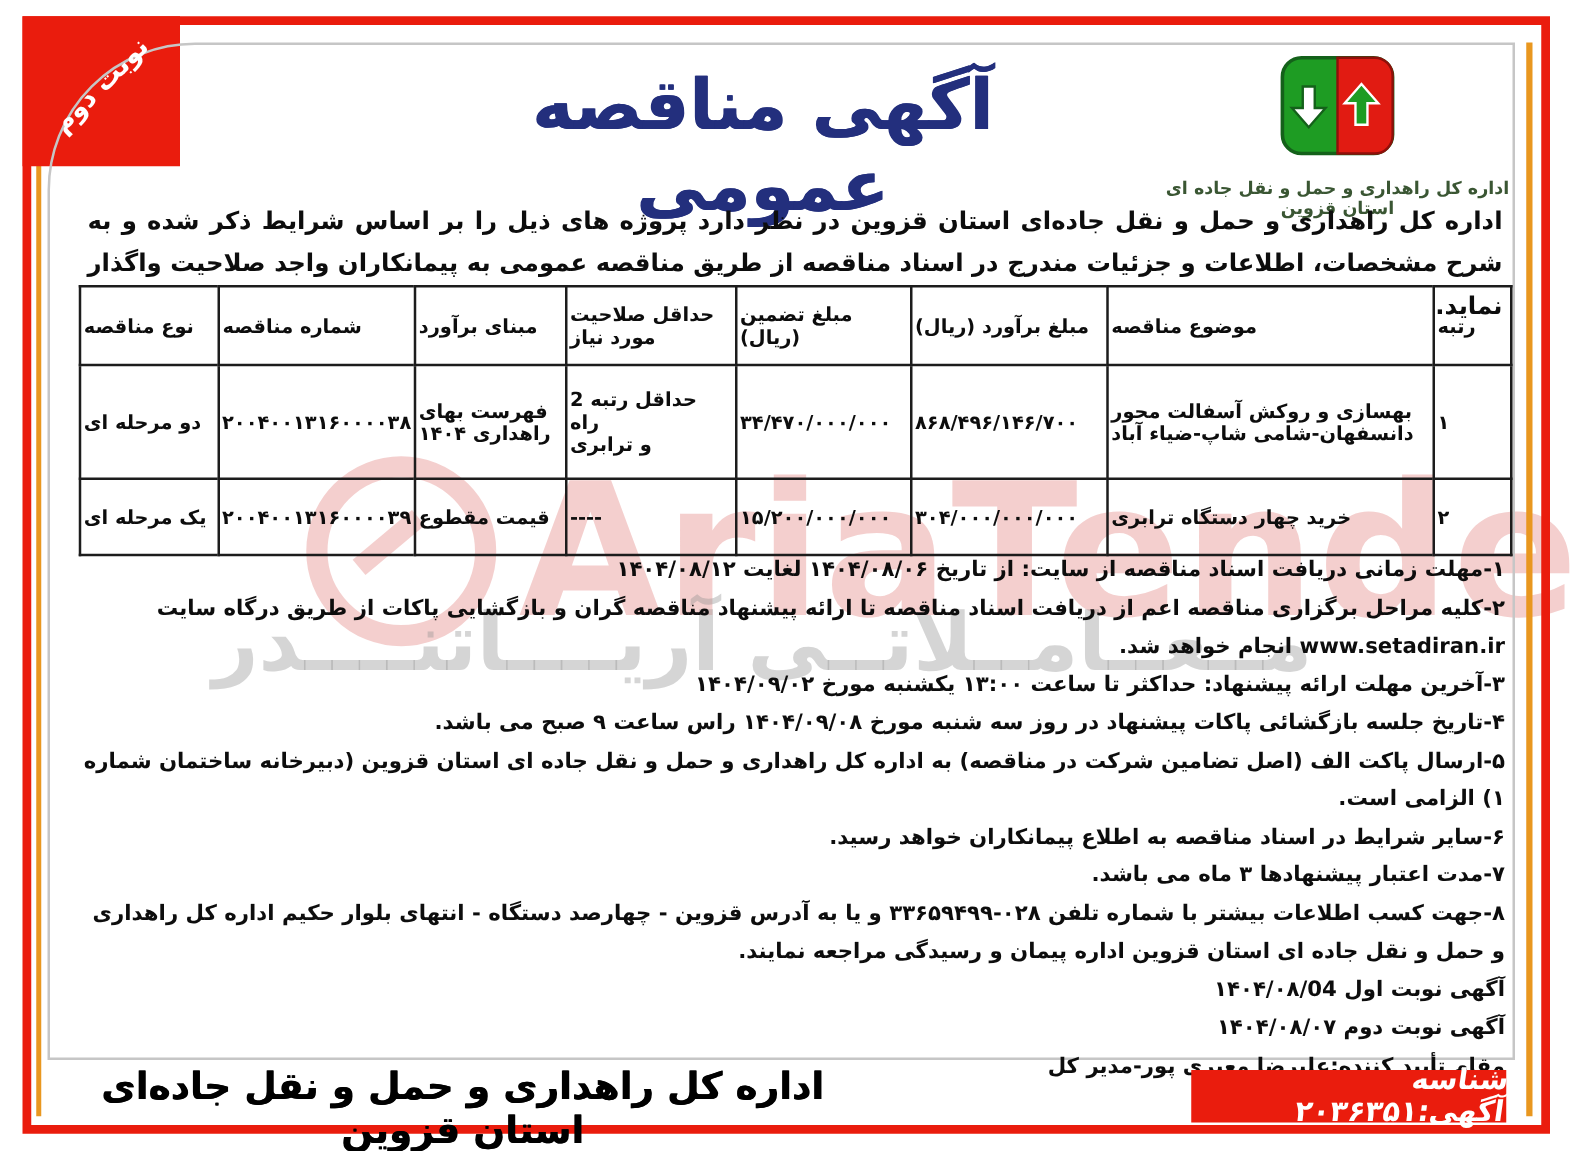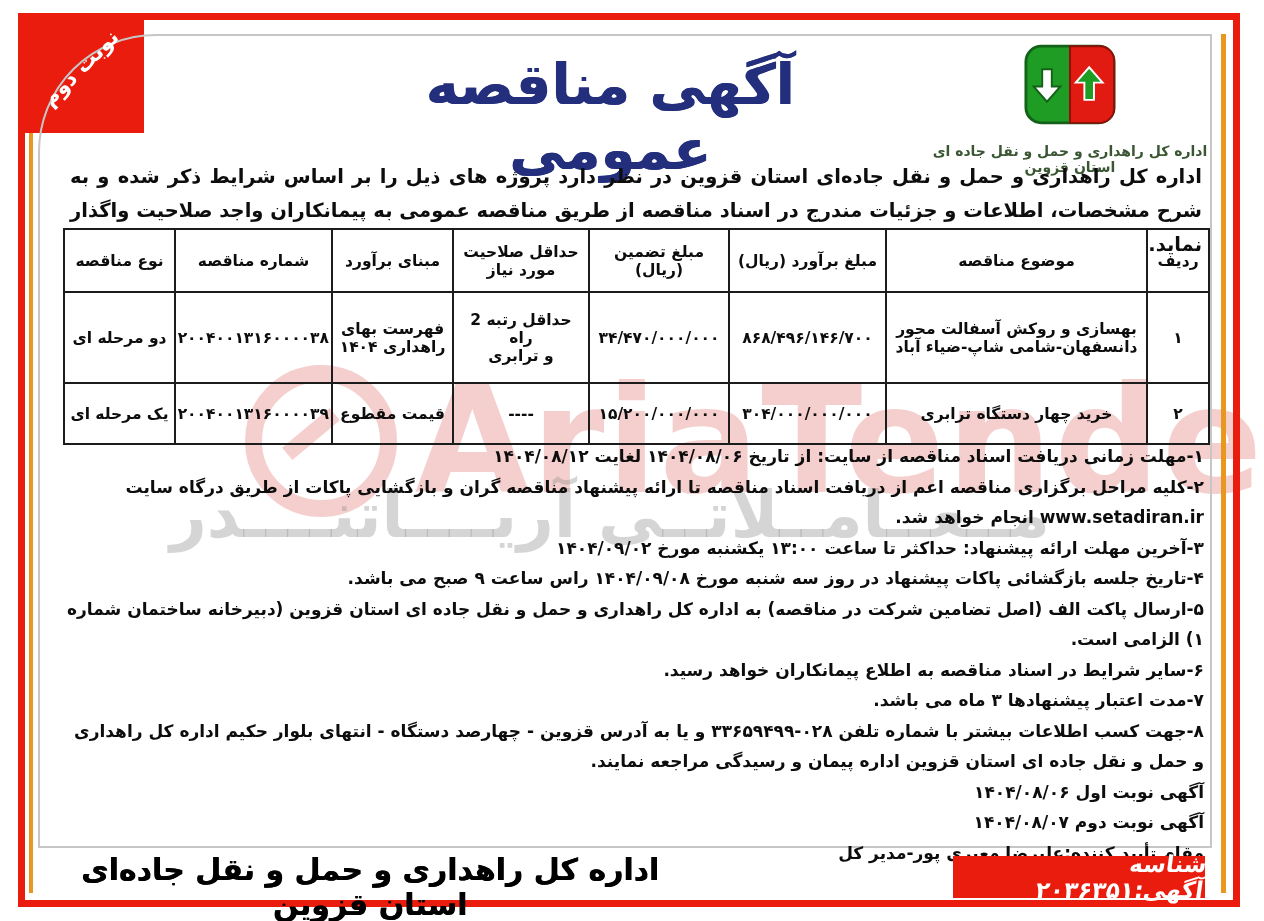--- a/index.html
+++ b/index.html
@@ -34,21 +34,21 @@
   .title{left:320px;top:52px;width:580px;text-align:center;font-size:56px;font-weight:bold;
     color:#232f7d;z-index:4;direction:rtl;text-shadow:0.6px 0 #232f7d;}
   .logo-wrap{left:925px;top:44px;width:290px;text-align:center;z-index:4;}
   .org-line{font-size:14px;font-weight:bold;color:#3a5633;direction:rtl;margin-top:14px;}
   
   .intro{left:70px;top:160px;width:1132px;z-index:4;direction:rtl;text-align:justify;
     font-weight:bold;font-size:19.5px;line-height:34px;color:#0d0d0d;}
   
   table.tender{position:absolute;left:63px;top:228px;width:1145px;border-collapse:collapse;
     table-layout:fixed;z-index:4;direction:rtl;background:transparent;}
-  table.tender th,table.tender td{border:2px solid #1c1c1c;text-align:center;vertical-align:middle;
+  table.tender th,table.tender td{border:2px solid #1c1c1c;text-align:left;vertical-align:middle;
     font-weight:bold;font-size:15.5px;white-space:pre-line;padding:2px;color:#0d0d0d;}
   tr.hrow{height:63px;} tr.row1{height:91px;} tr.row2{height:61px;}
   
   .notes{left:58px;top:441px;width:1146px;z-index:4;direction:rtl;text-align:right;
     font-weight:bold;font-size:17px;line-height:30.5px;color:#0d0d0d;}
   
   .bottom-org{left:40px;top:852px;width:660px;text-align:center;font-size:30px;font-weight:bold;
     direction:rtl;color:#000;z-index:4;text-shadow:0.5px 0 #000;}
   .ad-badge{left:953px;top:856px;width:252px;height:42px;background:#ea1c0d;color:#fff;
     display:flex;align-items:center;justify-content:center;z-index:4;direction:rtl;}
@@ -91,21 +91,21 @@
       <col style="width:261px">
       <col style="width:157px">
       <col style="width:140px">
     <col style="width:136px">
       <col style="width:121px">
       <col style="width:157px">
       <col style="width:111px">
   </colgroup>
   <thead>
     <tr class="hrow">
-      <th>ردیف</th>
+      <th>رتبه</th>
       <th>موضوع مناقصه</th>
       <th>مبلغ برآورد (ریال)</th>
       <th>مبلغ تضمین
 (ریال)</th>
       <th>حداقل صلاحیت
 مورد نیاز</th>
       <th>مبنای برآورد</th>
       <th>شماره مناقصه</th>
       <th>نوع مناقصه</th>
     </tr>
@@ -139,21 +139,21 @@
 
 <div class="abs notes">
   <div>۱-مهلت زمانی دریافت اسناد مناقصه از سایت: از تاریخ ۱۴۰۴/۰۸/۰۶ لغایت ۱۴۰۴/۰۸/۱۲</div>
   <div>۲-کلیه مراحل برگزاری مناقصه اعم از دریافت اسناد مناقصه تا ارائه پیشنهاد مناقصه گران و بازگشایی پاکات از طریق درگاه سایت www.setadiran.ir انجام خواهد شد.</div>
   <div>۳-آخرین مهلت ارائه پیشنهاد: حداکثر تا ساعت ۱۳:۰۰ یکشنبه مورخ ۱۴۰۴/۰۹/۰۲</div>
   <div>۴-تاریخ جلسه بازگشائی پاکات پیشنهاد در روز سه شنبه مورخ ۱۴۰۴/۰۹/۰۸ راس ساعت ۹ صبح می باشد.</div>
   <div>۵-ارسال پاکت الف (اصل تضامین شرکت در مناقصه) به اداره کل راهداری و حمل و نقل جاده ای استان قزوین (دبیرخانه ساختمان شماره ۱) الزامی است.</div>
   <div>۶-سایر شرایط در اسناد مناقصه به اطلاع پیمانکاران خواهد رسید.</div>
   <div>۷-مدت اعتبار پیشنهادها ۳ ماه می باشد.</div>
   <div>۸-جهت کسب اطلاعات بیشتر با شماره تلفن ۰۲۸-۳۳۶۵۹۴۹۹ و یا به آدرس قزوین - چهارصد دستگاه - انتهای بلوار حکیم اداره کل راهداری و حمل و نقل جاده ای استان قزوین اداره پیمان و رسیدگی مراجعه نمایند.</div>
-  <div>آگهی نوبت اول ۱۴۰۴/۰۸/۰۶</div>
+  <div>آگهی نوبت اول ۱۴۰۴/۰۸/04</div>
   <div>آگهی نوبت دوم ۱۴۰۴/۰۸/۰۷</div>
   <div>مقام تأیید کننده:علیرضا معیری پور-مدیر کل</div>
 </div>
 
 <div class="abs bottom-org">اداره کل راهداری و حمل و نقل جاده‌ای استان قزوین</div>
 <div class="abs ad-badge">
   <span>شناسه آگهی:۲۰۳۶۳۵۱</span>
 </div>
 
 </body></html>

